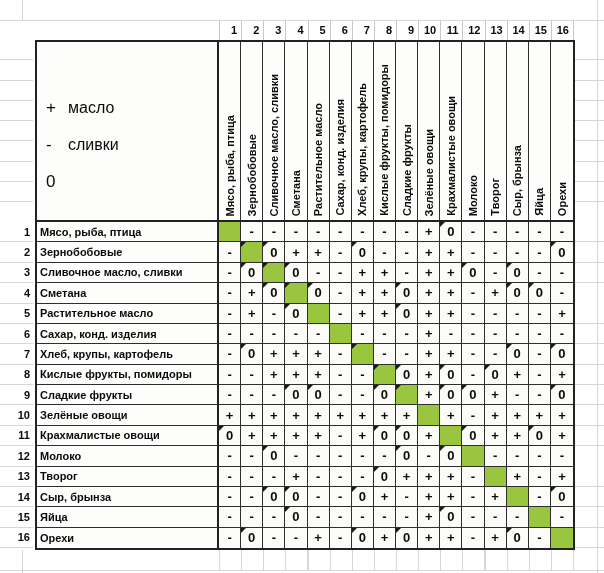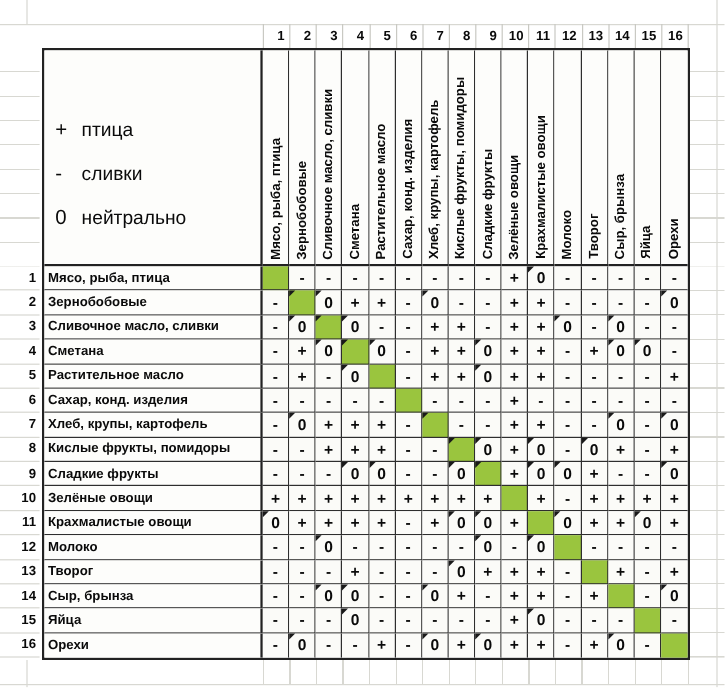--- a/index.html
+++ b/index.html
@@ -100,29 +100,28 @@
       <div class="num">13</div>
       <div class="num">14</div>
       <div class="num">15</div>
       <div class="num">16</div>
     </div>
 
   <div class="grid" id="grid">
     <div class="cell legend">
       <div class="legend-line">
         <span class="sym">+</span>
-        <span>птица</span>
+        <span>масло</span>
       </div>
       <div class="legend-line">
         <span class="sym">-</span>
         <span>сливки</span>
       </div>
       <div class="legend-line">
         <span class="sym">0</span>
-        <span>нейтрально</span>
       </div>
     </div>
   <div class="cell colhead">
         <span class="vtext">Мясо, рыба, птица</span>
       </div>
       <div class="cell colhead">
         <span class="vtext">Зернобобовые</span>
       </div>
       <div class="cell colhead">
         <span class="vtext">Сливочное масло, сливки</span>

